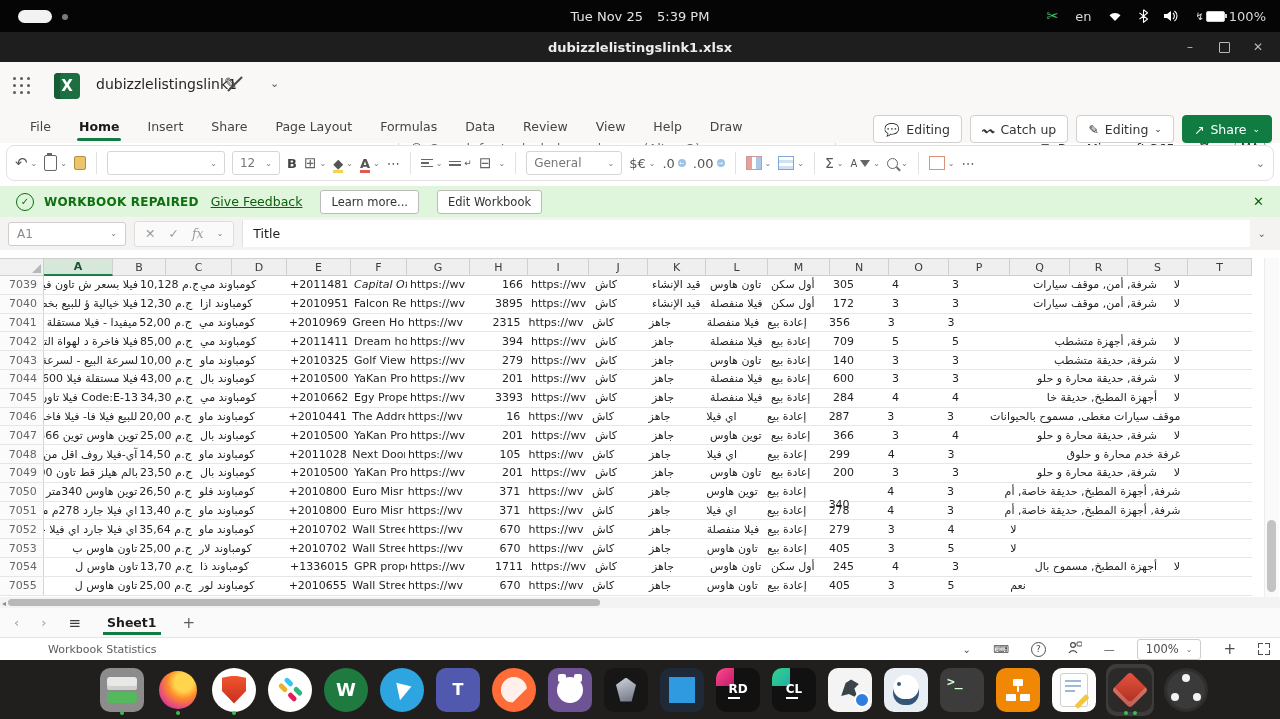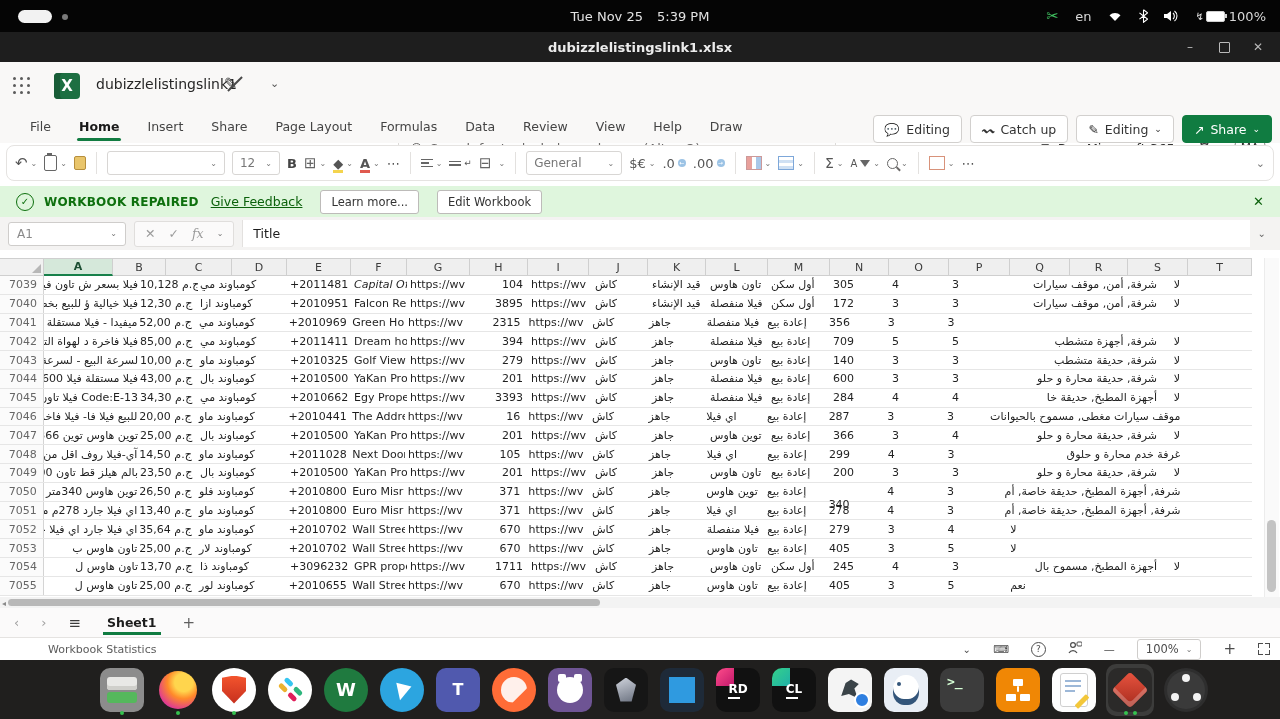--- a/index.html
+++ b/index.html
@@ -474,21 +474,21 @@
       </div>
     <div id="rowsbox">
         <div class="grow">
           <div class="c-num">7039</div>
           <div class="c-title">فيلا بسعر ش تاون فيلا للبي</div>
           <div class="c-price">ج.م 10,128</div>
           <div class="c-comp">كومباوند مي</div>
           <div class="c-lat" style="width: 64px;">+2011481</div>
           <div class="c-lat" style="width: 56px; font-style: italic;">Capital Of</div>
           <div class="c-lat" style="width: 63px;">https://wv</div>
-          <div class="c-id">104</div>
+          <div class="c-id">166</div>
           <div class="c-lat" style="width: 61px;">https://wv</div>
           <div class="c-ar" style="width: 59px; justify-content: flex-end; padding-left: 6px;">كاش</div>
           <div class="c-ar" style="width: 58px; justify-content: flex-end; padding-left: 4px;">قيد الإنشاء</div>
           <div class="c-ar" style="width: 62px; justify-content: flex-end; padding-left: 4px;">تاون هاوس</div>
           <div class="c-ar" style="width: 62px; justify-content: flex-end; padding-left: 3px;">أول سكن</div>
           <div class="c-numl" style="width: 59px;">305</div>
           <div class="c-numl" style="width: 60px;">4</div>
           <div class="c-numl" style="width: 61px;">3</div>
           <div class="c-ar" style="width: 60px; justify-content: flex-end; padding-left: 5px;"></div>
           <div class="c-amen" style="width: 87px;">شرفة, أمن, موقف سيارات</div>
@@ -801,21 +801,21 @@
           <div class="c-ar" style="width: 60px; justify-content: flex-end; padding-left: 5px;">لا</div>
           <div class="c-amen" style="width: 116px;"></div>
           <div class="c-flag" style="width: 0px;"></div>
           <div style="width: 66px;"></div>
         </div>
         <div class="grow">
           <div class="c-num">7054</div>
           <div class="c-title">تاون هاوس ل</div>
           <div class="c-price">ج.م 13,70</div>
           <div class="c-comp">كومباوند ذا</div>
-          <div class="c-lat" style="width: 64px;">+3096232</div>
+          <div class="c-lat" style="width: 64px;">+1336015</div>
           <div class="c-lat" style="width: 56px;">GPR prope</div>
           <div class="c-lat" style="width: 63px;">https://wv</div>
           <div class="c-id">1711</div>
           <div class="c-lat" style="width: 61px;">https://wv</div>
           <div class="c-ar" style="width: 59px; justify-content: flex-end; padding-left: 6px;">كاش</div>
           <div class="c-ar" style="width: 58px; justify-content: flex-end; padding-left: 4px;">جاهز</div>
           <div class="c-ar" style="width: 62px; justify-content: flex-end; padding-left: 4px;">تاون هاوس</div>
           <div class="c-ar" style="width: 62px; justify-content: flex-end; padding-left: 3px;">أول سكن</div>
           <div class="c-numl" style="width: 59px;">245</div>
           <div class="c-numl" style="width: 60px;">4</div>

